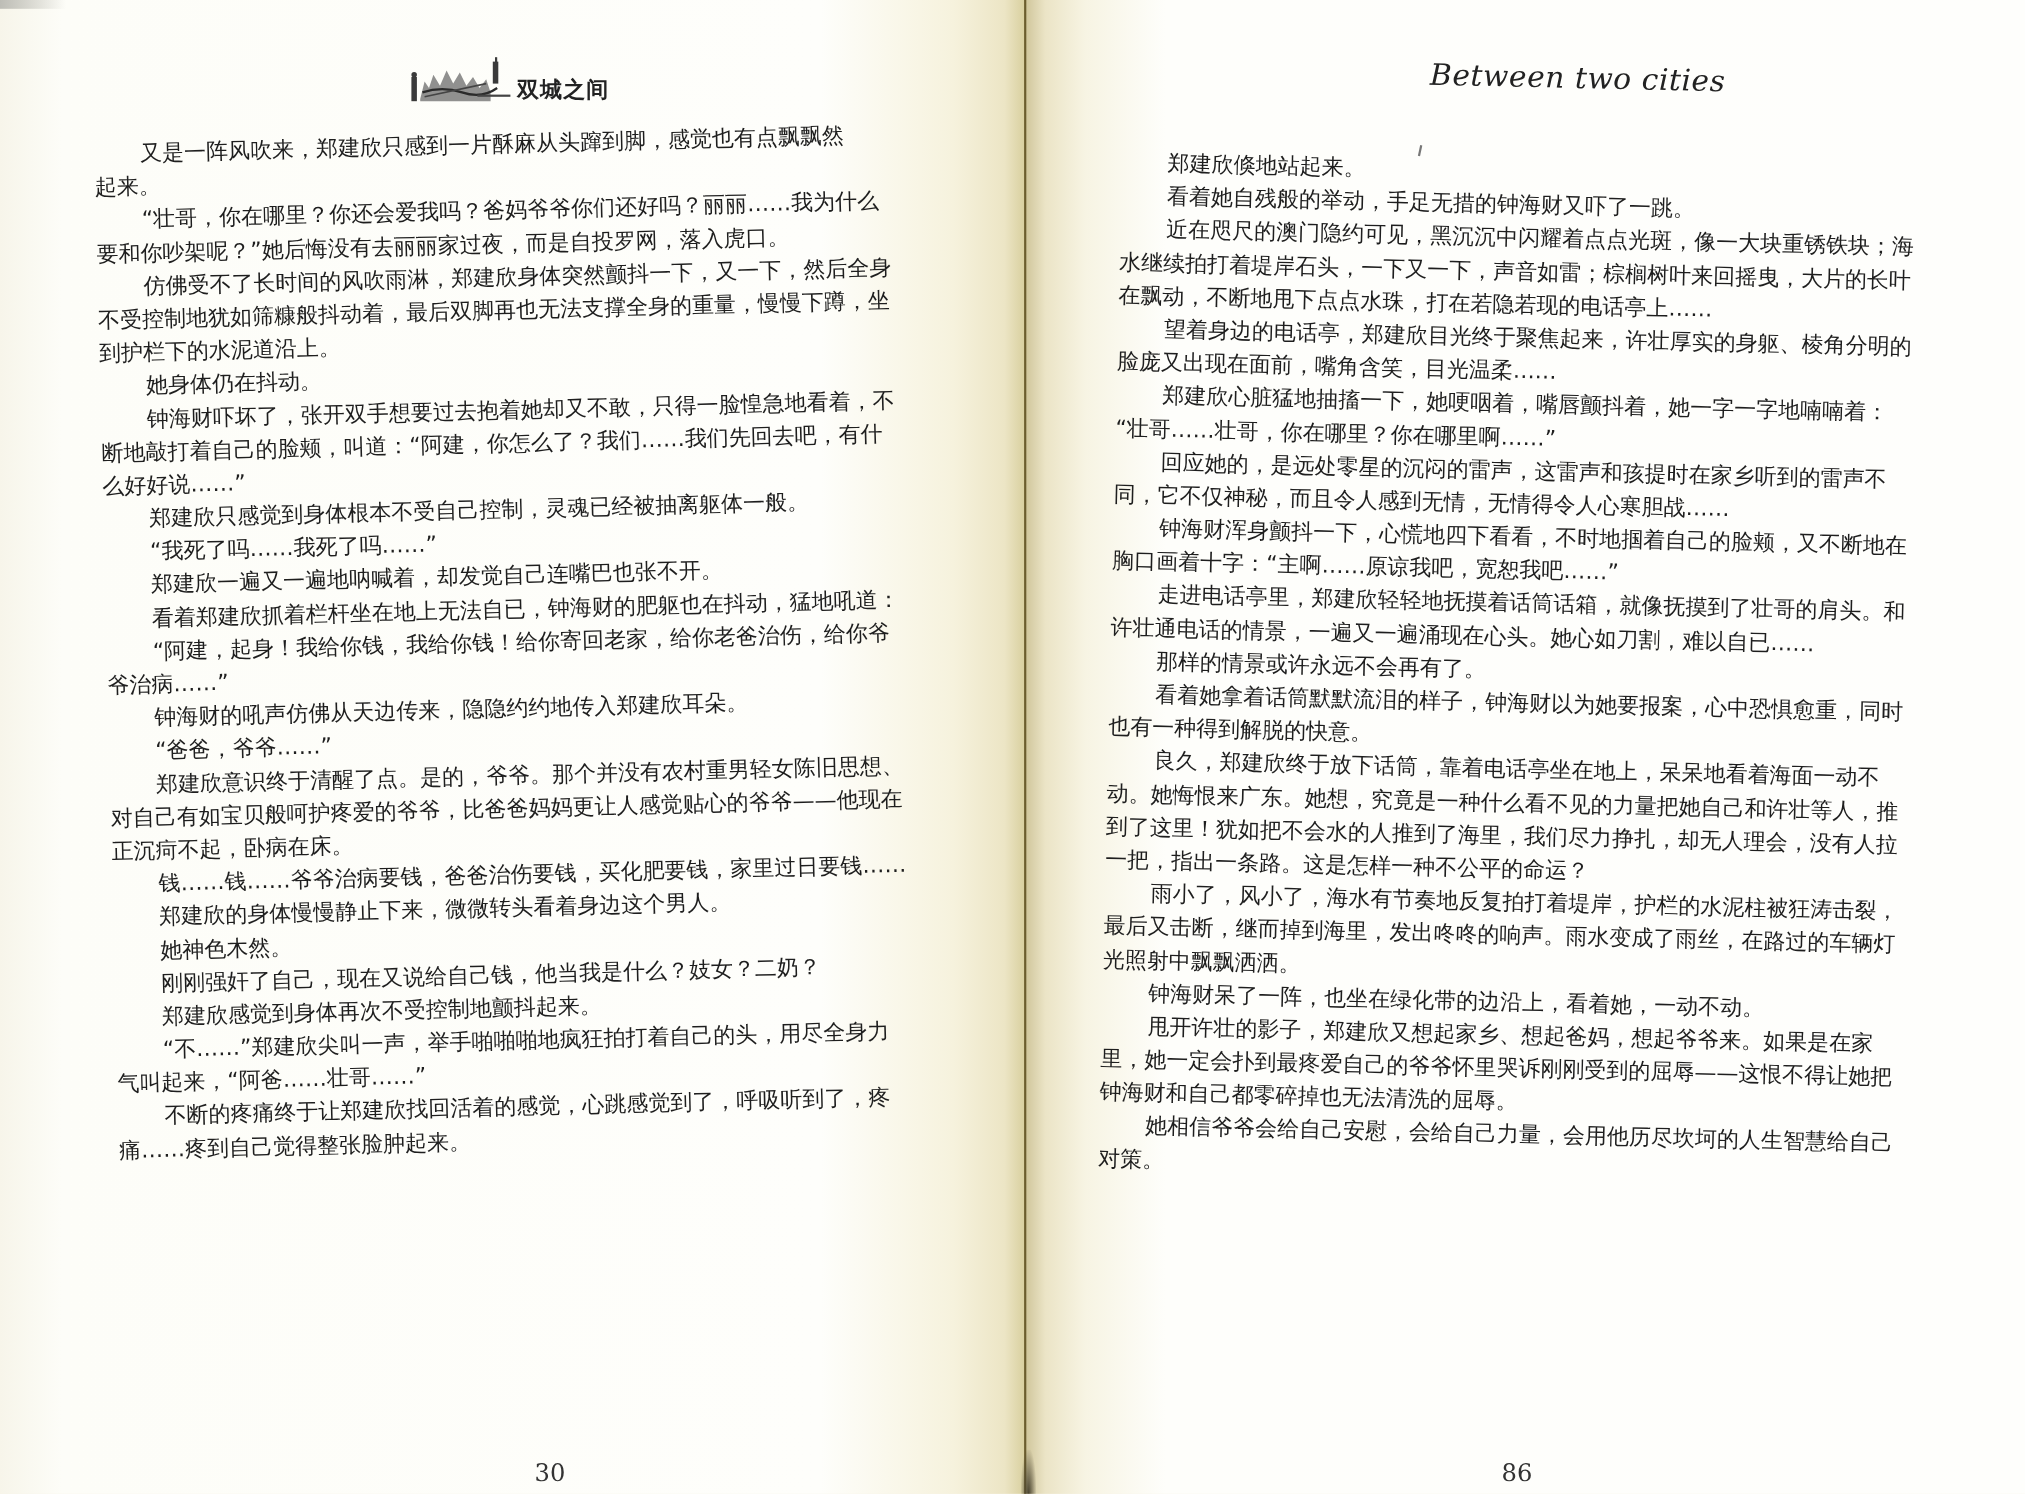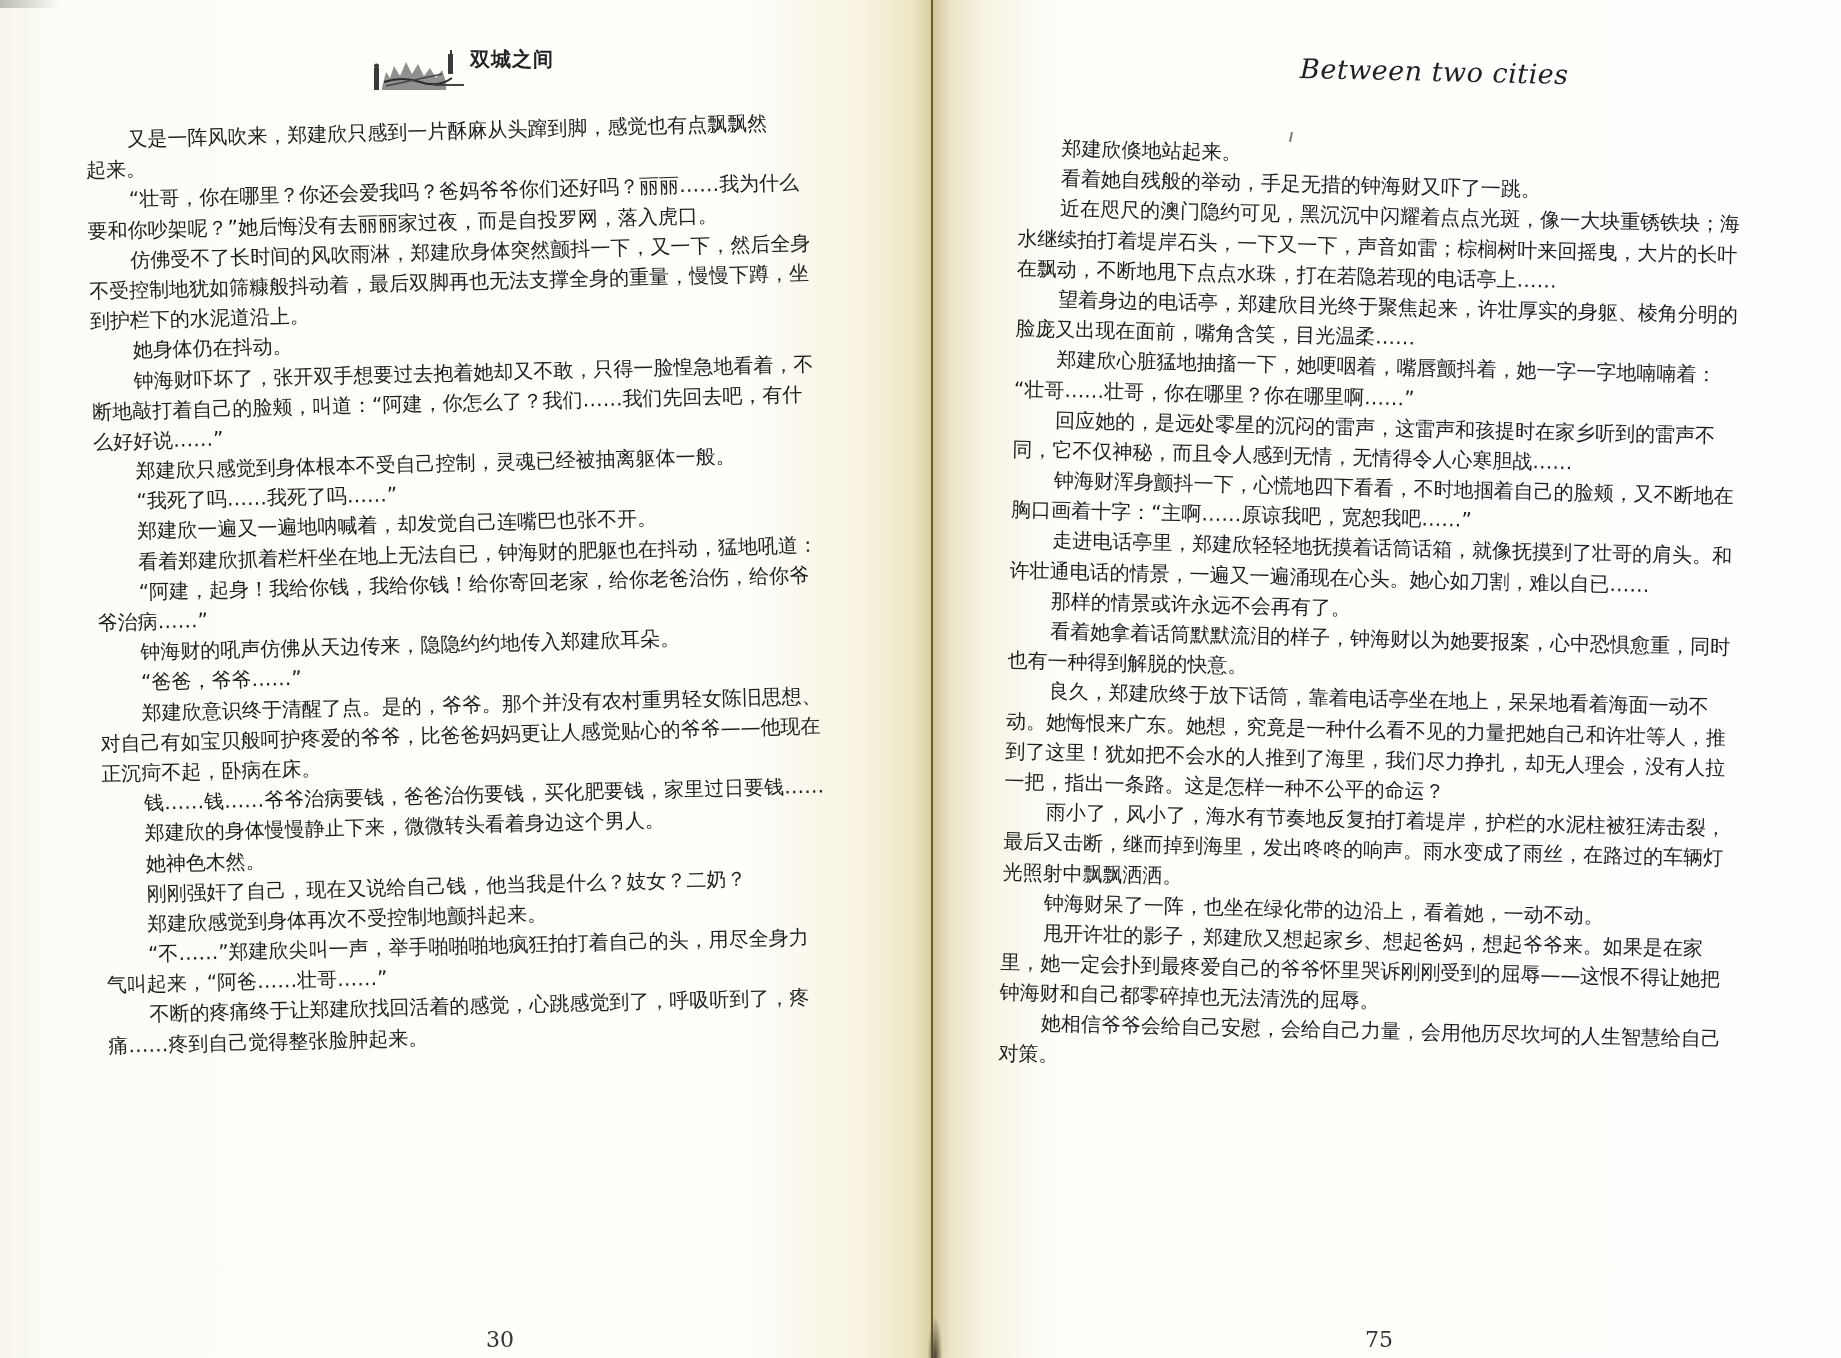--- a/index.html
+++ b/index.html
@@ -30,21 +30,21 @@
     background:radial-gradient(ellipse at 50% 100%, #4a4430 0%, rgba(74,68,48,0.4) 45%, transparent 75%);
   }
   .corner-shade {
     position:absolute; left:0; top:0; width:60px; height:8px;
     background:linear-gradient(90deg,#bdbdb6,transparent);
   }
 
   
   .header-left {
     position:absolute; left:372px; top:48px; height:46px;
-    display:flex; align-items:flex-start;
+    display:flex; align-items:flex-end;
   }
   .header-art {
     width:96px; height:44px; position:relative; margin-right:2px;
   }
   .header-left-title {
     font-size:20px; font-weight:bold; letter-spacing:1px; color:#222;
     line-height:22px; margin-bottom:2px;
   }
   .header-right-title {
     position:absolute; left:1300px; top:56px;
@@ -160,19 +160,19 @@
         <span class="line indent">雨小了，风小了，海水有节奏地反复拍打着堤岸，护栏的水泥柱被狂涛击裂，</span>
         <span class="line">最后又击断，继而掉到海里，发出咚咚的响声。雨水变成了雨丝，在路过的车辆灯</span>
         <span class="line">光照射中飘飘洒洒。</span>
         <span class="line indent">钟海财呆了一阵，也坐在绿化带的边沿上，看着她，一动不动。</span>
         <span class="line indent">甩开许壮的影子，郑建欣又想起家乡、想起爸妈，想起爷爷来。如果是在家</span>
         <span class="line">里，她一定会扑到最疼爱自己的爷爷怀里哭诉刚刚受到的屈辱——这恨不得让她把</span>
         <span class="line">钟海财和自己都零碎掉也无法清洗的屈辱。</span>
         <span class="line indent">她相信爷爷会给自己安慰，会给自己力量，会用他历尽坎坷的人生智慧给自己</span>
         <span class="line">对策。</span>
       </div>
-    <div class="page-num" style="left:433px;top:1327px;">75</div>
+    <div class="page-num" style="left:433px;top:1327px;">86</div>
   </div>
 
   <div class="stray-mark"></div>
   <div class="gutter-line"></div>
   <div class="gutter-shadow"></div>
 </div>
 
 </body></html>

